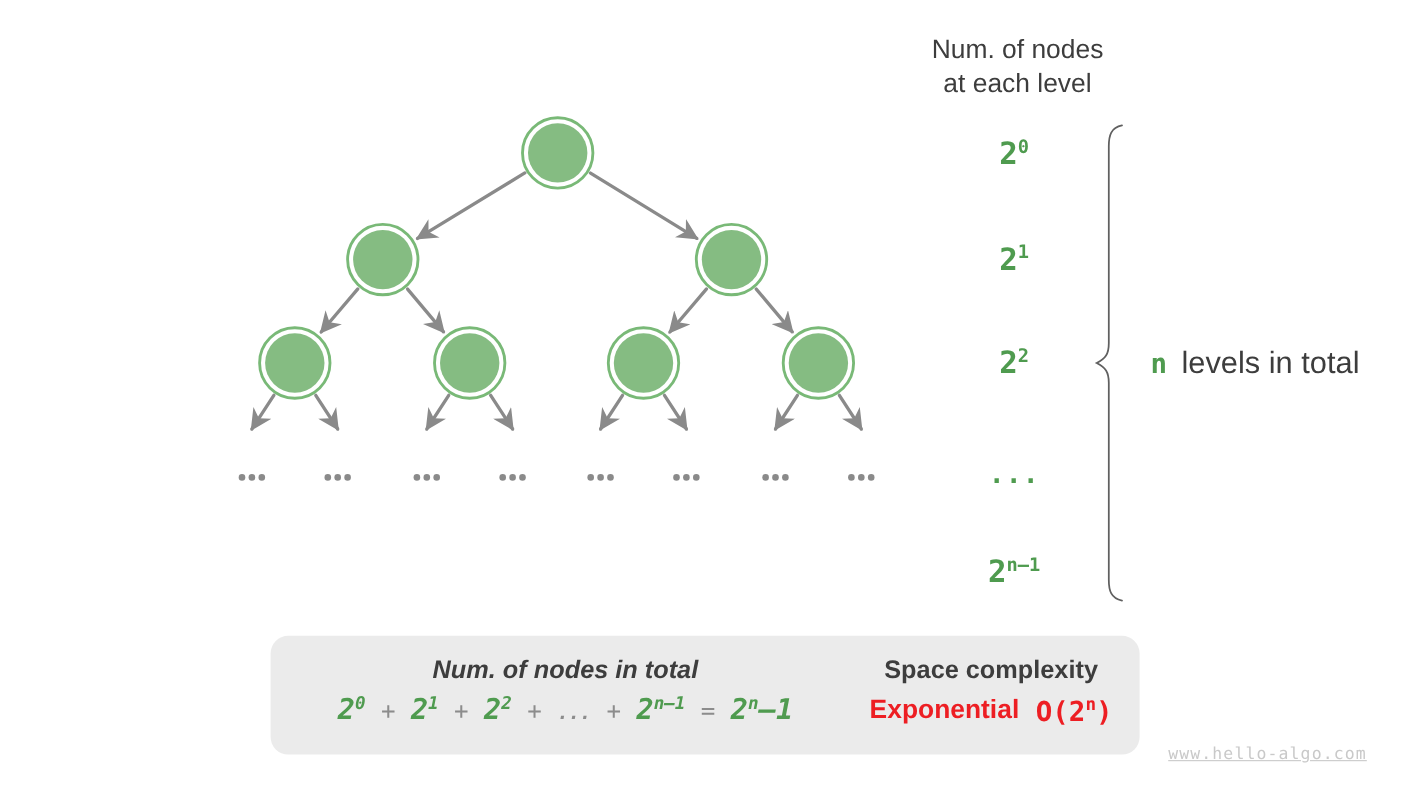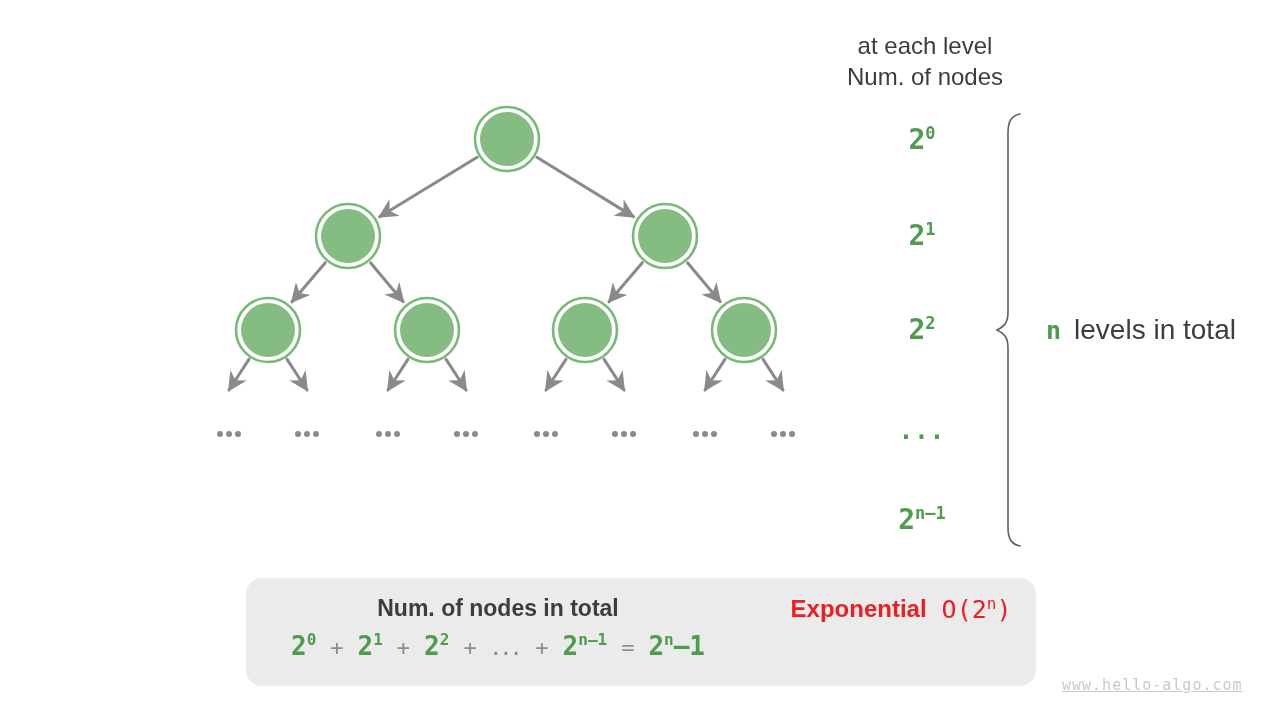--- a/index.html
+++ b/index.html
@@ -26,35 +26,35 @@
 
   .brace-note{left:1046px;top:314px;height:32px;display:flex;align-items:center;gap:13px;}
   .brace-note .n{font-family:"DejaVu Sans Mono",monospace;font-weight:bold;
           font-size:25px;color:var(--green_text);}
   .brace-note .txt{font-size:28px;color:var(--dark_text);}
 
   .summary-box{left:246px;top:578px;width:790px;height:108px;
           background:var(--box_bg);border-radius:16px;}
   .col{position:absolute;top:16px;display:flex;flex-direction:column;
           align-items:center;gap:9px;}
-  .col.left{left:32px;width:440px;}
+  .col.left{left:48px;width:440px;font-style:italic;}
   .col.right{left:540px;width:230px;}
   .box-title{font-size:23px;font-weight:bold;color:var(--dark_text);line-height:28px;}
 
   .formula{display:flex;align-items:baseline;gap:14px;
           font-family:"DejaVu Sans Mono",monospace;}
   .tok{font-weight:bold;font-size:26px;color:var(--green_text);line-height:30px;}
   .tok sup{font-size:16px;line-height:0;}
   .tok.op{font-weight:normal;font-size:22px;color:var(--gray_text);}
   .tok.dots{font-weight:bold;font-size:17px;color:var(--gray_text);}
 
   .complexity{display:flex;align-items:center;gap:15px;color:var(--red_text);}
   .complexity .word{font-size:24px;font-weight:bold;line-height:30px;}
   .complexity .notation{font-family:"DejaVu Sans Mono",monospace;
-          font-weight:normal;font-size:25px;}
+          font-weight:bold;font-size:25px;}
   .complexity .notation sup{font-size:16px;line-height:0;}
 
   .watermark{left:1062px;top:676px;width:200px;
           font-family:"DejaVu Sans Mono",monospace;font-size:15px;
           letter-spacing:1px;color:var(--watermark);text-decoration:underline;}
 </style>
 </head>
 <body>
 
 <div class="canvas">
@@ -143,22 +143,22 @@
         <circle cx="585" cy="330" r="32" fill="#ffffff" stroke="var(--node_stroke)" stroke-width="2.6"></circle>
         <circle cx="585" cy="330" r="27" fill="var(--node_fill)"></circle>
       </g>
       <g>
         <circle cx="744" cy="330" r="32" fill="#ffffff" stroke="var(--node_stroke)" stroke-width="2.6"></circle>
         <circle cx="744" cy="330" r="27" fill="var(--node_fill)"></circle>
       </g>
     </svg>
 
   <div class="abs header">
+    <div>Num. of nodes</div>
     <div>at each level</div>
-    <div>Num. of nodes</div>
   </div>
 
   <div id="level-labels">
       <div class="abs level-label" style="top: 122px;">2<sup>0</sup></div>
       <div class="abs level-label" style="top: 218px;">2<sup>1</sup></div>
       <div class="abs level-label" style="top: 312px;">2<sup>2</sup></div>
       <div class="abs level-label dots" style="top: 413px;">...</div>
       <div class="abs level-label" style="top: 502px;">2<sup>n–1</sup></div>
     </div>
 
@@ -184,20 +184,21 @@
           <span class="tok op">+</span>
           <span class="tok dots">...</span>
           <span class="tok op">+</span>
           <span class="tok">2<sup>n–1</sup></span>
           <span class="tok op">=</span>
           <span class="tok">2<sup>n</sup>–1</span>
         </div>
     </div>
 
     <div class="col right">
+      <div class="box-title">Space complexity</div>
       <div class="complexity">
         <span class="word">Exponential</span>
         <span class="notation" id="notation">O(2<sup>n</sup>)</span>
       </div>
     </div>
   </div>
 
   <div class="abs watermark">www.hello-algo.com</div>
 
 </div>

